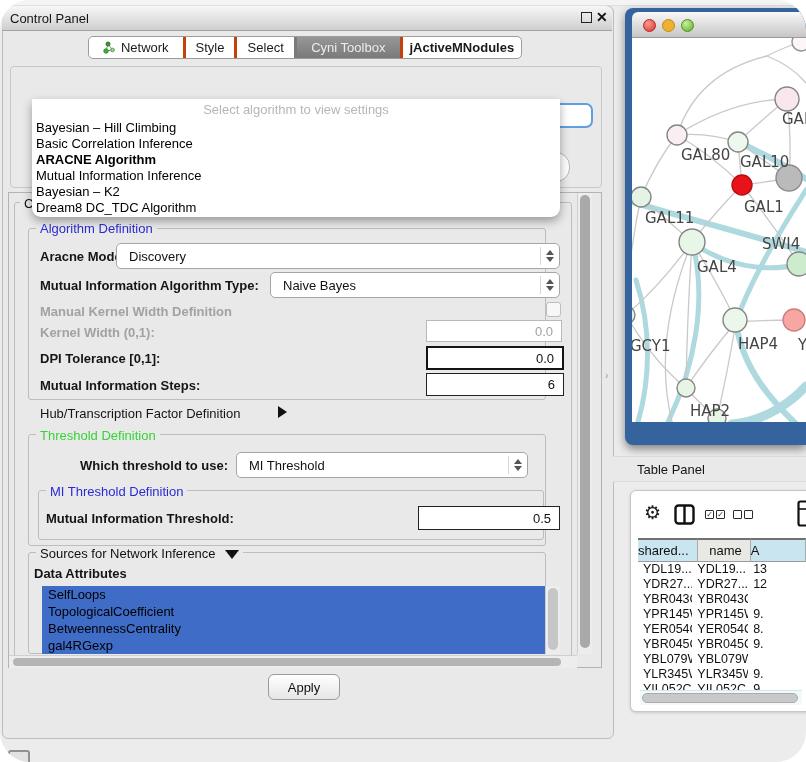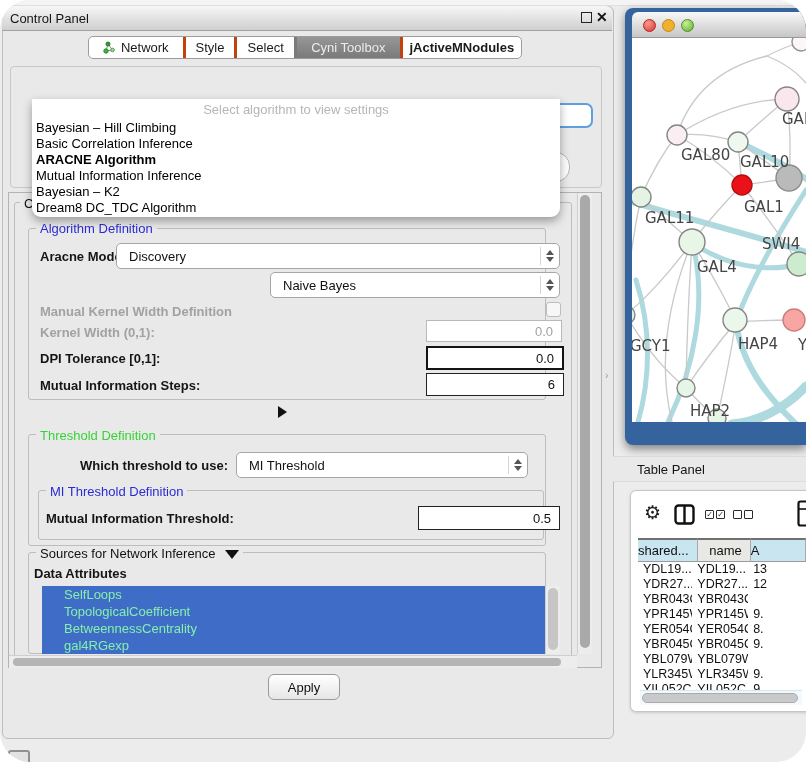--- a/index.html
+++ b/index.html
@@ -54,21 +54,21 @@
   .stepper{width:18px;height:78%;display:flex;flex-direction:column;align-items:center;justify-content:center;
       gap:2px;border-left:1px solid #d6d6d6;}
   .tri-up{width:0;height:0;border-left:4px solid transparent;border-right:4px solid transparent;border-bottom:5px solid #555;}
   .tri-dn{width:0;height:0;border-left:4px solid transparent;border-right:4px solid transparent;border-top:5px solid #555;}
 
   .field{background:#fff;font-size:13px;display:flex;align-items:center;justify-content:flex-end;
       padding-right:8px;box-sizing:border-box;}
   .checkbox{width:15px;height:15px;border:1px solid #bdbdbd;border-radius:3px;background:#f7f7f7;box-sizing:border-box;}
 
   .attr-list{background:#fff;overflow:hidden;}
-  .attr-item{height:17px;line-height:17px;background:#3e6cc7;color:#86efac;padding-left:22px;font-size:13px;white-space:nowrap;}
+  .attr-item{height:17px;line-height:17px;background:#3e6cc7;color:#000000;padding-left:6px;font-size:13px;white-space:nowrap;}
 
   .sb-track-v{background:#ededed;border-left:1px solid #cfcfcf;}
   .sb-track-h{background:#ededed;border-top:1px solid #cfcfcf;}
   .sb-thumb{background:#a9a9a9;border-radius:5px;}
   .sb-thumb-light{background:#c6c6c6;border-radius:5px;}
 
   .apply-btn{left:268px;top:674px;width:70px;height:24px;border:1px solid #9a9a9a;border-radius:6px;
       background:linear-gradient(#ffffff,#e6e6e6);display:flex;align-items:center;justify-content:center;font-size:13px;}
 
   
@@ -161,40 +161,42 @@
 
   <div class="abs lbl b" style="left:40px;top:249px;">Aracne Mode:</div>
   <div class="abs combo" style="left:116px;top:243px;width:444px;height:26px;">
     <span class="cval">Discovery</span>
     <span class="stepper">
         <span class="tri-up"></span>
         <span class="tri-dn"></span>
       </span>
   </div>
 
+  <div class="abs lbl b" style="left:40px;top:278px;">Mutual Information Algorithm Type:</div>
   <div class="abs combo" style="left:270px;top:272px;width:290px;height:26px;">
     <span class="cval">Naive Bayes</span>
     <span class="stepper">
         <span class="tri-up"></span>
         <span class="tri-dn"></span>
       </span>
   </div>
 
   <div class="abs lbl b dis" style="left:40px;top:304px;">Manual Kernel Width Definition</div>
   <div class="abs checkbox" style="left:546px;top:302px;"></div>
 
   <div class="abs lbl b dis" style="left:40px;top:325px;">Kernel Width (0,1):</div>
   <div class="abs field dis" style="left:426px;top:320px;width:136px;height:22px;border:1px solid #b9b9b9;">0.0</div>
 
   <div class="abs lbl b" style="left:40px;top:351px;">DPI Tolerance [0,1]:</div>
   <div class="abs field" style="left:426px;top:346px;width:138px;height:24px;border:2px solid #141414;">0.0</div>
 
   <div class="abs lbl b" style="left:40px;top:378px;">Mutual Information Steps:</div>
   <div class="abs field" style="left:426px;top:373px;width:138px;height:23px;border:1.5px solid #222;">6</div>
 
+  <div class="abs lbl" style="left:40px;top:406px;">Hub/Transcription Factor Definition</div>
   <div class="abs" style="left:278px;top:406px;width:0;height:0;border-top:6px solid transparent;border-bottom:6px solid transparent;border-left:9px solid #111;"></div>
 
   <div class="abs grp" style="left:28px;top:434px;width:518px;height:112px;"></div>
   <div class="abs grp-lbl green" style="left:36px;top:428px;">Threshold Definition</div>
 
   <div class="abs lbl b" style="left:80px;top:458px;">Which threshold to use:</div>
   <div class="abs combo" style="left:236px;top:452px;width:292px;height:26px;">
     <span class="cval">MI Threshold</span>
     <span class="stepper">
         <span class="tri-up"></span>

